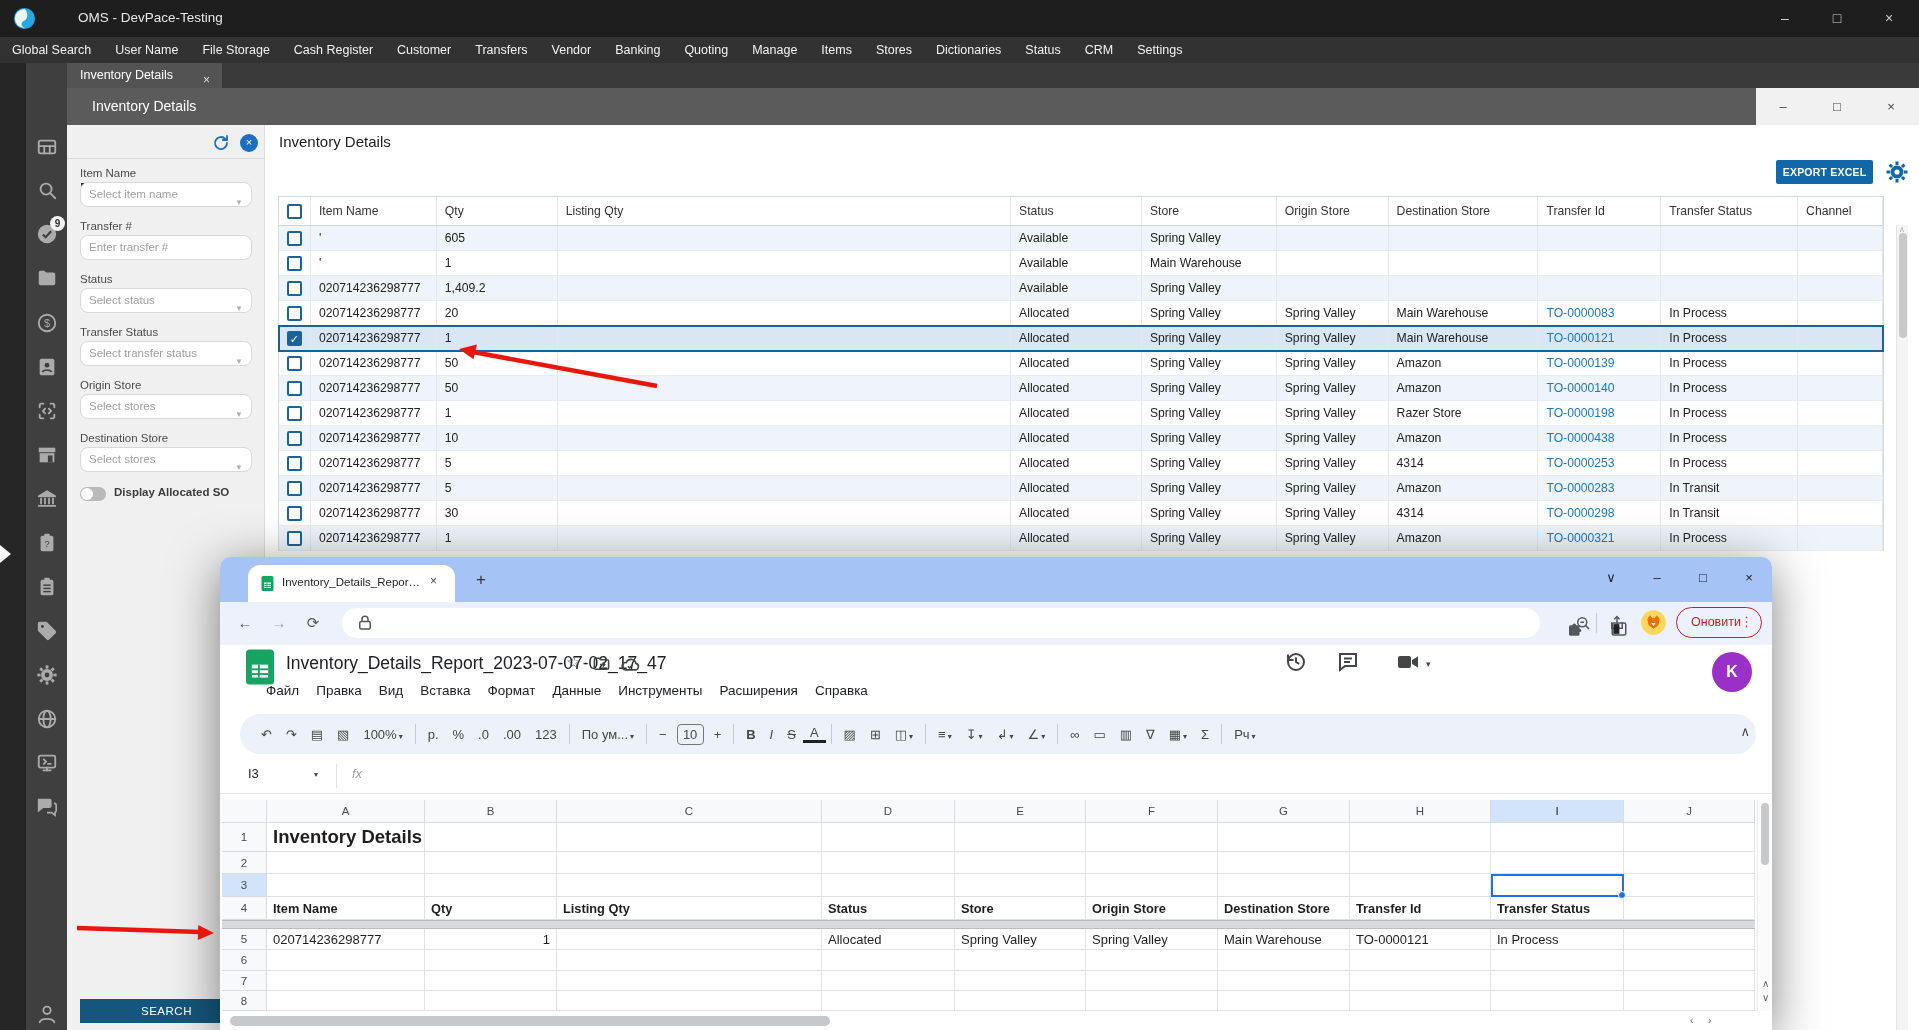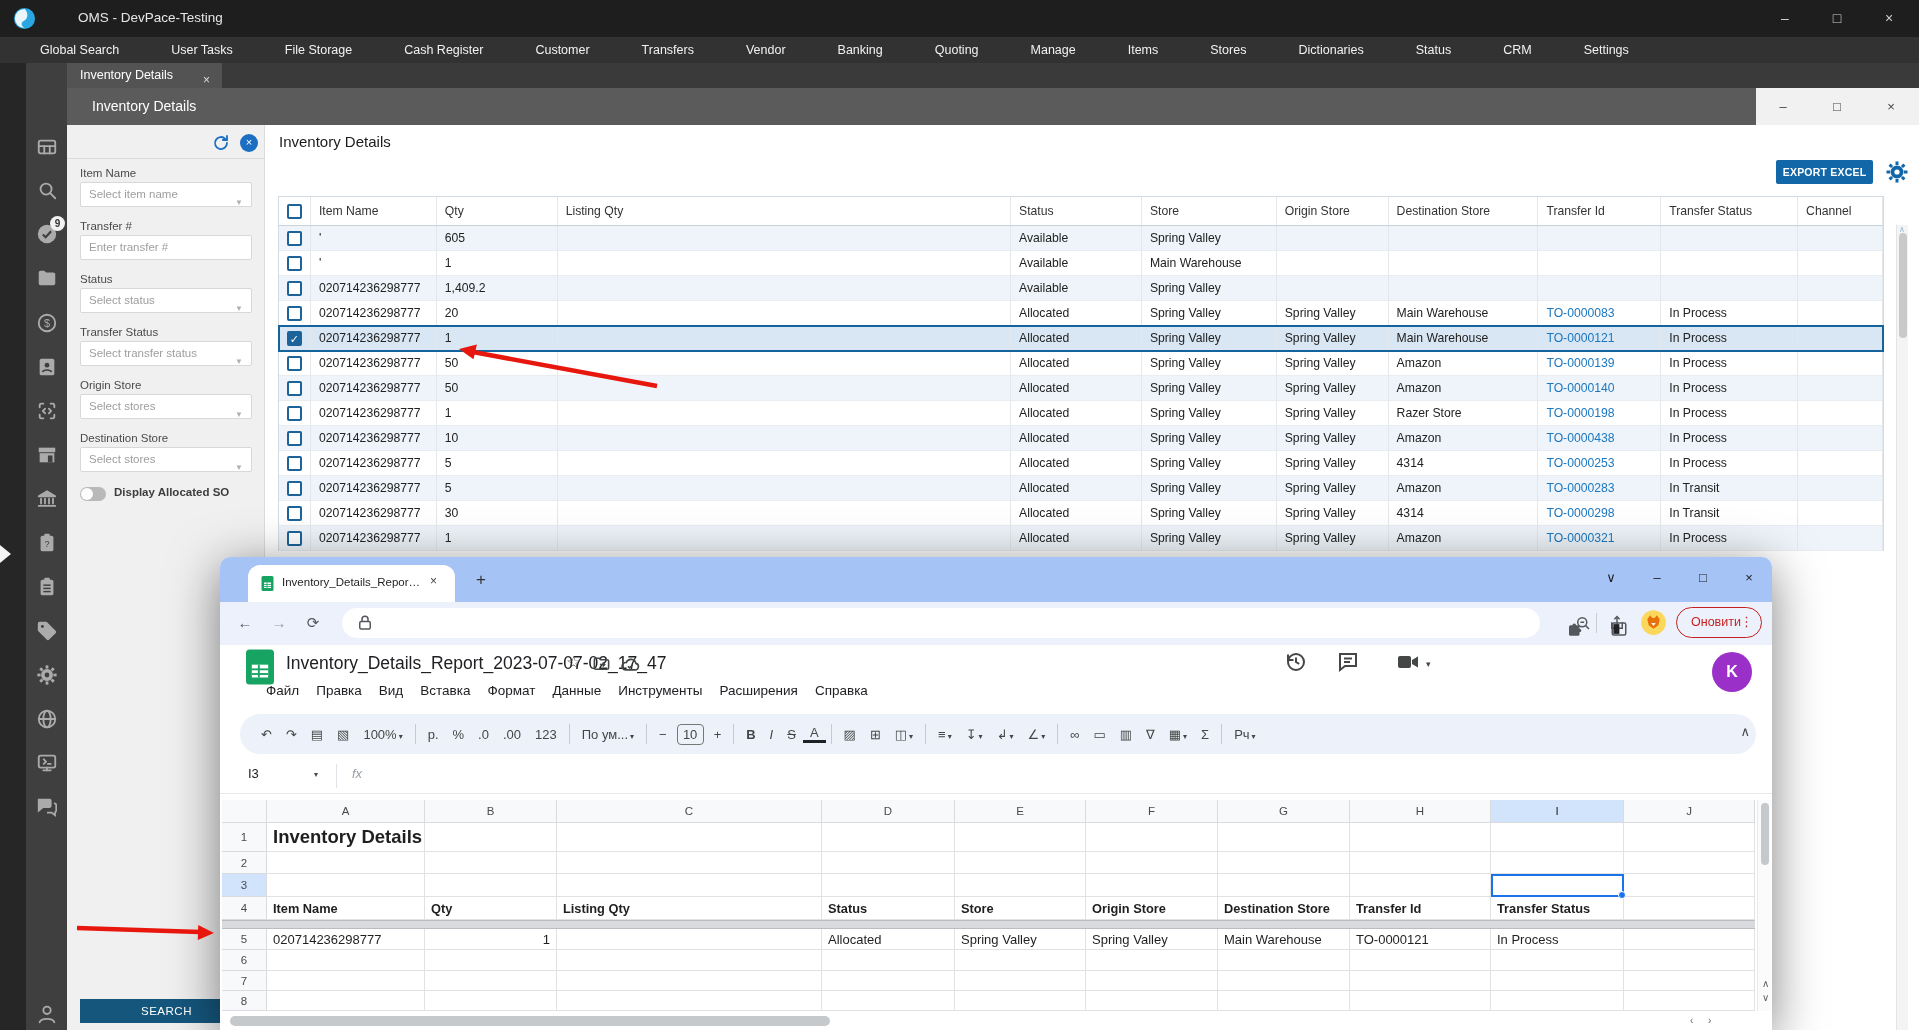--- a/index.html
+++ b/index.html
@@ -7,21 +7,21 @@
 .screen { position:relative; width:1919px; height:1030px; overflow:hidden; background:#ec4899; }
 .abs { position:absolute; }
 
 
 .titlebar { left:0; top:0; width:1919px; height:37px; background:#1e1e1e; color:#e4e4e4; }
 .titlebar .logo { left:13px; top:7px; width:23px; height:23px; }
 .titlebar .title { left:78px; top:10px; font-size:13.5px; color:#e6e6e6; }
 .winctl { top:0; height:37px; display:flex; }
 .winctl span { width:52px; text-align:center; line-height:37px; color:#cfcfcf; font-size:14px; }
 .menubar { left:0; top:37px; width:1919px; height:26px; background:#323232; display:flex; align-items:center; }
-.mi { color:#f2f2f2; font-size:12.5px; padding:16px 12px; line-height:26px; white-space:nowrap;margin-left:28px; }
+.mi { color:#f2f2f2; font-size:12.5px; padding:16px 12px; line-height:26px; white-space:nowrap; }
 
 .sidebar-outer { left:0; top:63px; width:26px; height:967px; background:#262626; }
 .sidebar { left:26px; top:63px; width:41px; height:967px; background:#3f3f3f; }
 .side-ic { position:absolute; left:10px; width:22px; height:22px; }
 .side-badge { position:absolute; left:24px; width:15px; height:15px; background:#f2f2f2; color:#333; border-radius:50%; font-size:10px; text-align:center; line-height:15px; font-weight:bold; }
 .side-pointer { left:0; top:545px; width:0; height:0; border-top:9px solid transparent; border-bottom:9px solid transparent; border-left:11px solid #f5f5f5; }
 
 .tabrow { left:67px; top:63px; width:1852px; height:25px; background:#3a3a3a; }
 .tab-active { left:0; top:0; width:155px; height:25px; background:#535353; color:#fff; font-size:12.5px; line-height:25px; padding-left:13px; }
 .tab-x { left:136px; top:5px; color:#ddd; font-size:12px; }
@@ -32,21 +32,21 @@
 
 .workspace { left:67px; top:125px; width:1852px; height:905px; background:#fff; }
 
 
 .filters { left:67px; top:125px; width:198px; height:905px; background:#f0f0f0; border-right:1px solid #dcdcdc; }
 .f-title { left:13px; top:8px; font-size:16px; font-weight:bold; color:#1b1b1b;margin-top:48px; }
 .f-refresh { left:145px; top:9px; width:18px; height:18px; }
 .f-close { left:173px; top:9px; width:18px; height:18px; background:#1b6ec2; border-radius:50%; color:#fff; text-align:center; line-height:17px; font-size:11px; }
 .f-div { left:0px; top:33px; width:198px; height:1px; background:#dadada; }
 .f-label { position:absolute; left:13px; font-size:11.5px; color:#4a4a4a; }
-.f-input { position:absolute; left:13px; width:172px; height:25px; background:#fff; border:1px solid #d8d8d8; border-radius:2px; font-size:11.5px; color:#9e9e9e; line-height:23px; padding-left:8px; }
+.f-input { position:absolute; left:13px; width:172px; height:25px; background:#fff; border:1px solid #d8d8d8; border-radius:8px; font-size:11.5px; color:#9e9e9e; line-height:23px; padding-left:8px; }
 .f-caret { position:absolute; right:8px; top:8px; font-size:8px; color:#b0b0b0; }
 .toggle-pill { left:13px; top:362px; width:26px; height:14px; background:#b9b9b9; border-radius:7px; }
 .toggle-knob { position:absolute; left:1px; top:1px; width:12px; height:12px; background:#fdfdfd; border-radius:50%; }
 .toggle-label { left:47px; top:361px; font-size:11.5px; font-weight:bold; color:#3d3d3d; }
 .search-btn { left:13px; top:874px; width:173px; height:24px; background:#15567d; color:#fff; font-size:11.5px; letter-spacing:.5px; text-align:center; line-height:24px; }
 
 
 .page-title { left:279px; top:133px; font-size:15px; color:#1b1b1b; }
 .export-btn { left:1776px; top:160px; width:97px; height:24px; background:#1167a8; color:#fff; font-size:10.5px; font-weight:bold; text-align:center; line-height:24px; border-radius:2px; letter-spacing:.2px; }
 .grid-gear { left:1885px; top:160px; width:24px; height:24px; }
@@ -141,21 +141,21 @@
     <span class="abs title">OMS - DevPace-Testing</span>
     <div class="winctl" style="position:absolute; right:4px;">
       <span>–</span>
       <span>□</span>
       <span>×</span>
     </div>
   </div>
 
   <div class="abs menubar" id="menubar">
       <div class="mi">Global Search</div>
-      <div class="mi">User Tasks</div>
+      <div class="mi">User Name</div>
       <div class="mi">File Storage</div>
       <div class="mi">Cash Register</div>
       <div class="mi">Customer</div>
       <div class="mi">Transfers</div>
       <div class="mi">Vendor</div>
       <div class="mi">Banking</div>
       <div class="mi">Quoting</div>
       <div class="mi">Manage</div>
       <div class="mi">Items</div>
       <div class="mi">Stores</div>

